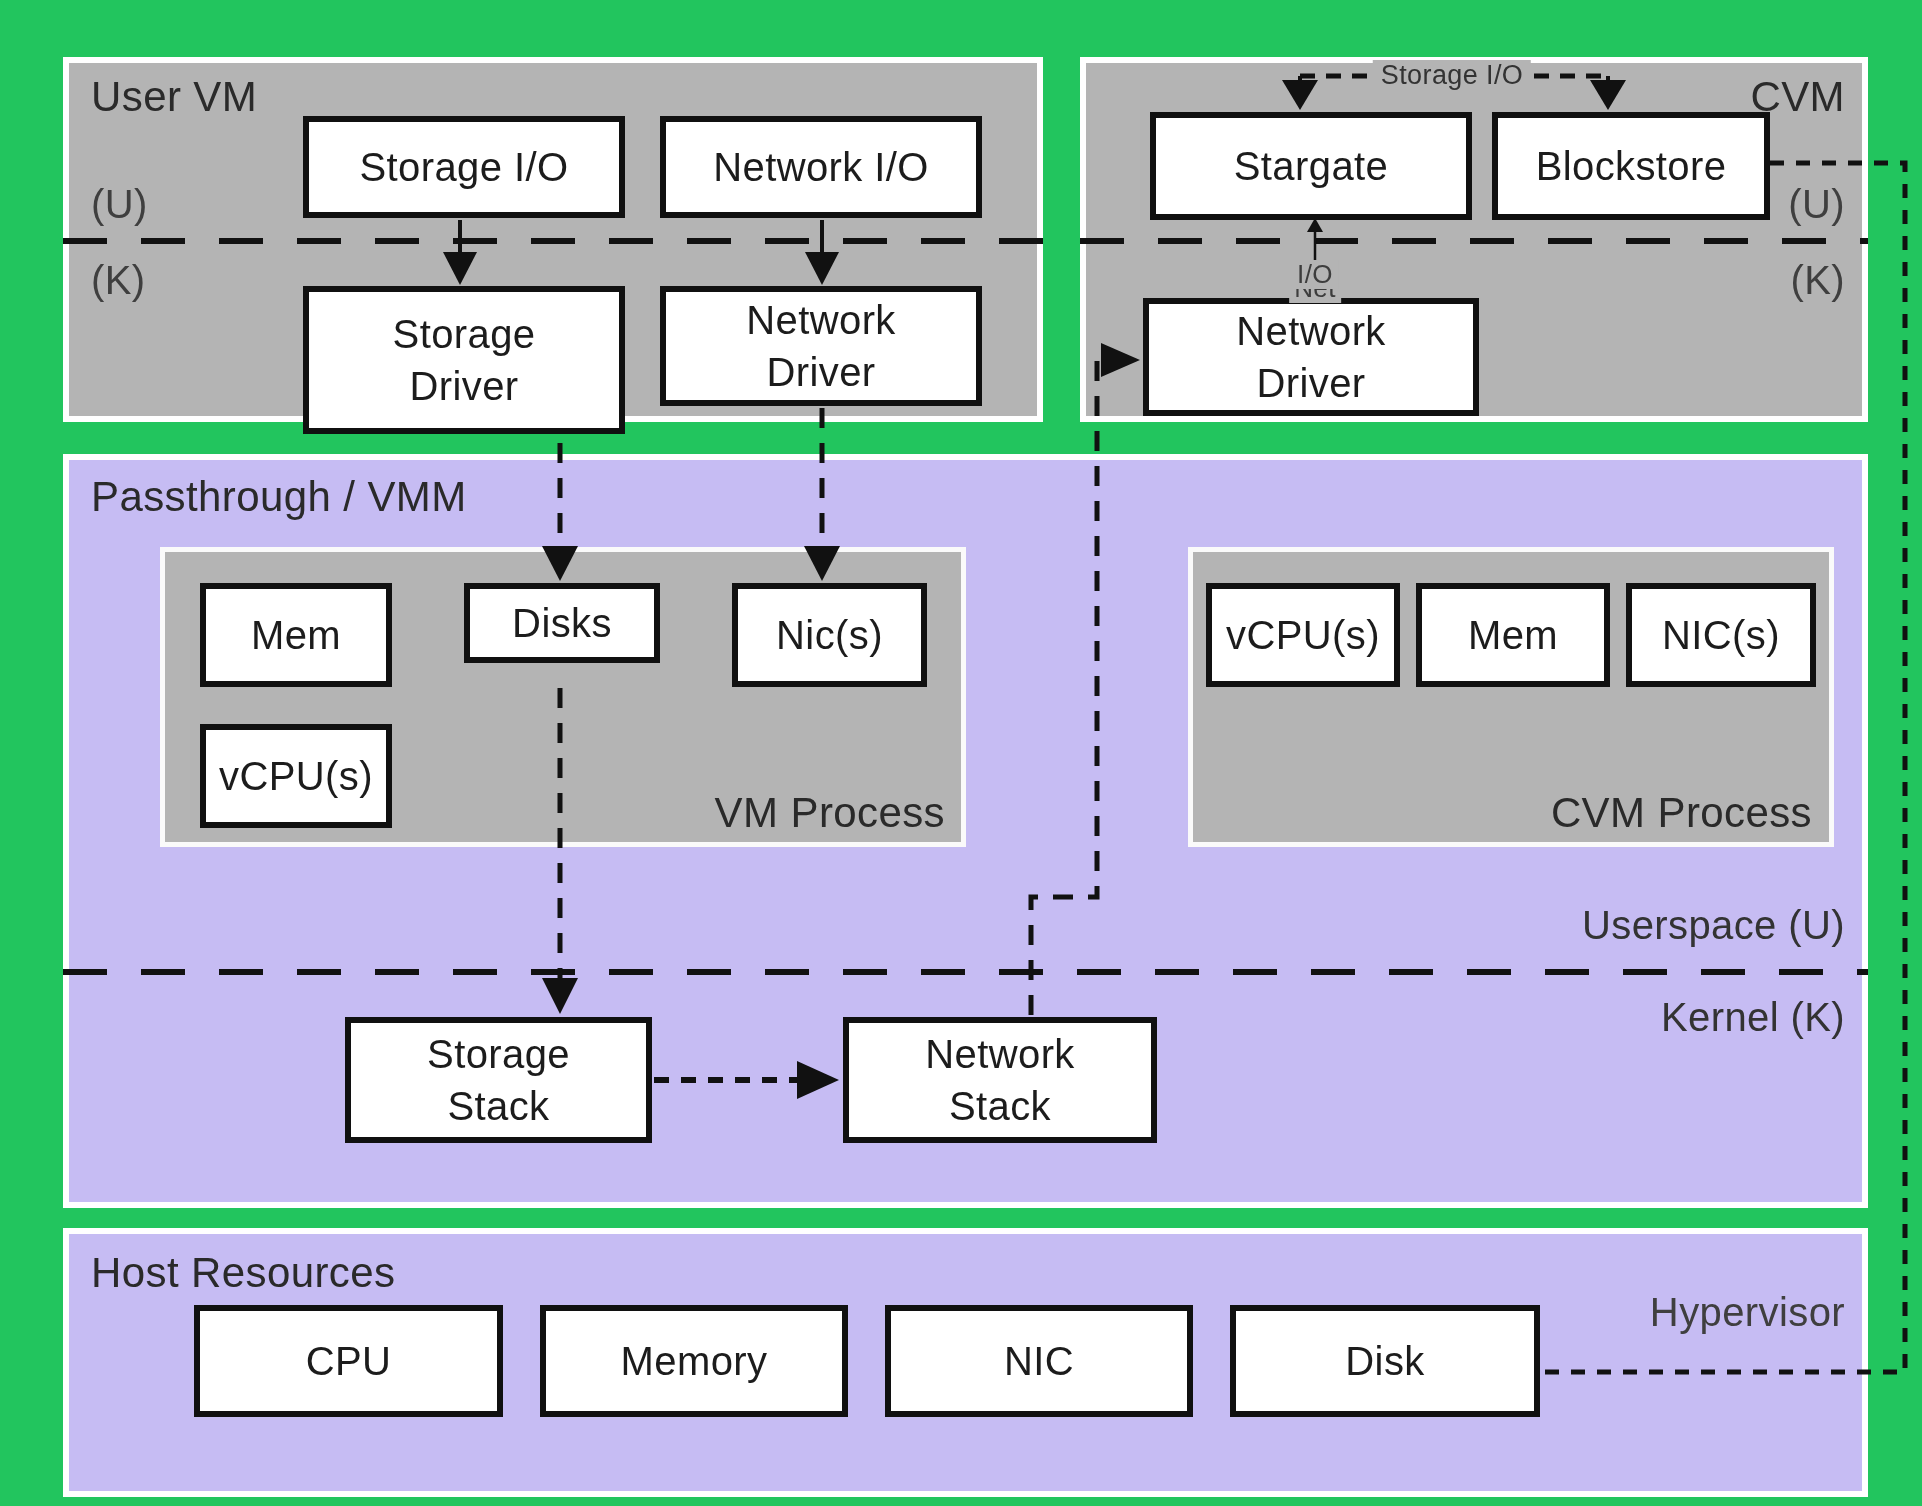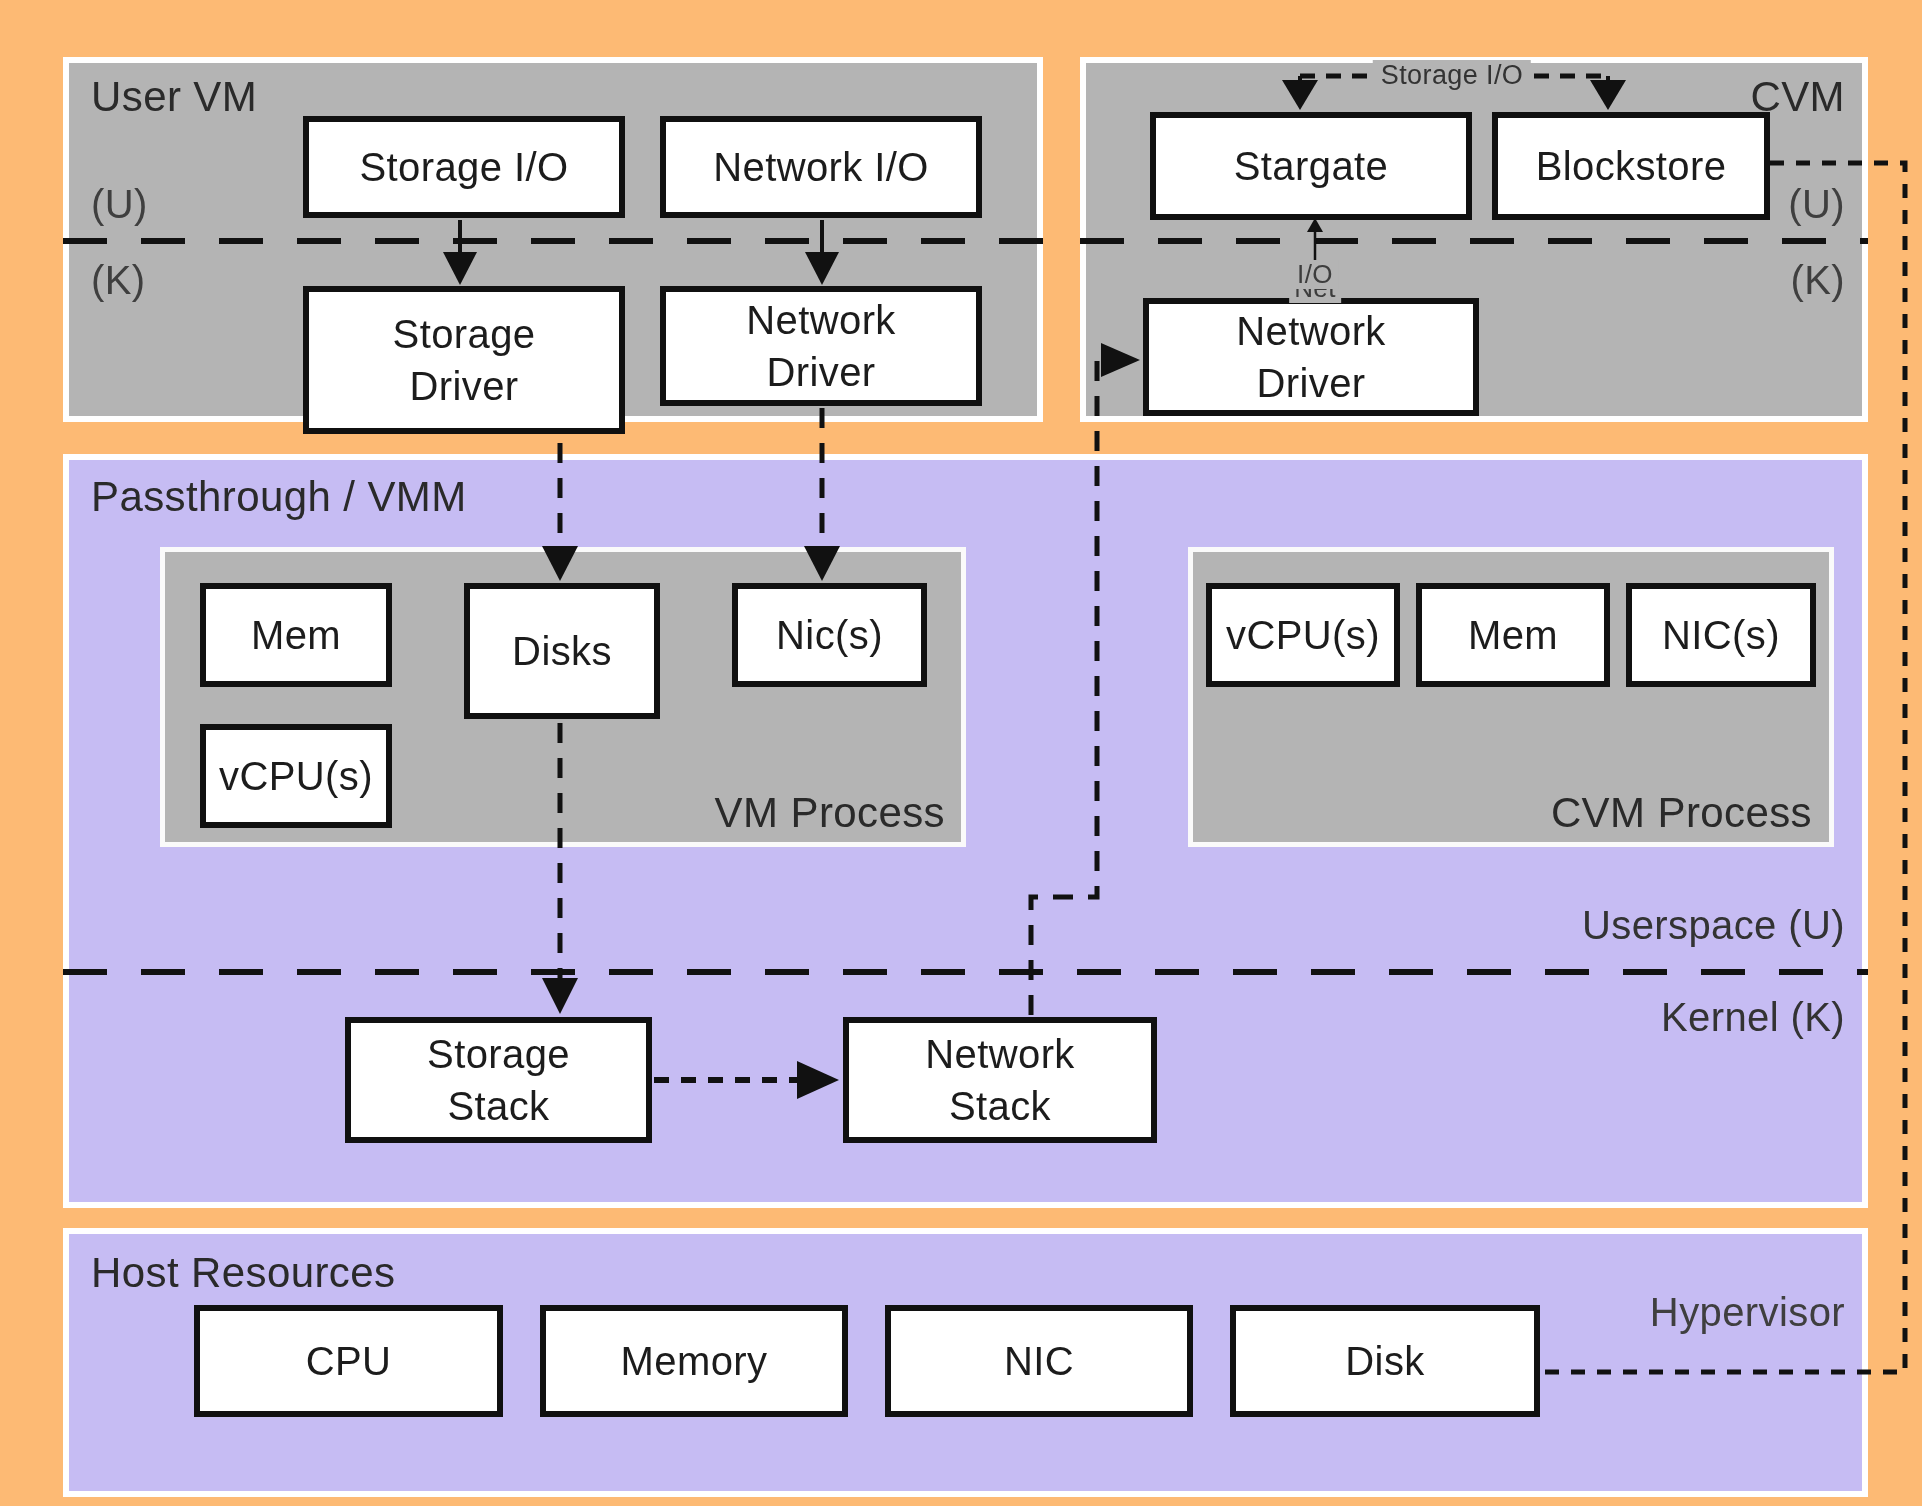--- a/index.html
+++ b/index.html
@@ -1,18 +1,18 @@
 <!DOCTYPE html>
 <html><head>
 <meta charset="utf-8">
 <style>
   html,body{margin:0;padding:0;background:#d7d7d7;}
   .stage{
     position:relative;width:1922px;height:1506px;overflow:hidden;
-    background:#fdba74;
+    background:#22c55e;
     font-family:"Liberation Sans","DejaVu Sans",sans-serif;
     color:#1f1f1f;letter-spacing:.4px;
   }
   .group{position:absolute;box-sizing:border-box;border:6px solid #ffffff;}
   .group.gray{background:#b4b4b4;}
   .group.purple{background:#c6bcf3;}
   .subgroup{position:absolute;box-sizing:border-box;border:5px solid #fafafa;background:#b4b4b4;}
   .node{
     position:absolute;box-sizing:border-box;background:#ffffff;border:6px solid #101010;
     display:flex;align-items:center;justify-content:center;text-align:center;
@@ -124,21 +124,21 @@
 
   <div class="lbl" style="left:91px;top:474px;">Passthrough / VMM</div>
   <div class="lbl" style="right:977px;top:790px;">VM Process</div>
   <div class="lbl" style="right:110px;top:790px;">CVM Process</div>
   <div class="lbl sm right" style="right:77px;top:903px;color:#333333;">Userspace (U)</div>
   <div class="lbl sm right" style="right:77px;top:995px;color:#333333;">Kernel (K)</div>
 
   <div class="node" style="left:200px;top:583px;width:192px;height:104px;">
     <span>Mem</span>
   </div>
-  <div class="node" style="left:464px;top:583px;width:196px;height:136px;text-align:right;">
+  <div class="node" style="left:464px;top:583px;width:196px;height:80px;text-align:right;">
     <span>Disks</span>
   </div>
   <div class="node" style="left:732px;top:583px;width:195px;height:104px;">
     <span>Nic(s)</span>
   </div>
   <div class="node" style="left:200px;top:724px;width:192px;height:104px;">
     <span>vCPU(s)</span>
   </div>
 
   <div class="node" style="left:1206px;top:583px;width:194px;height:104px;">

